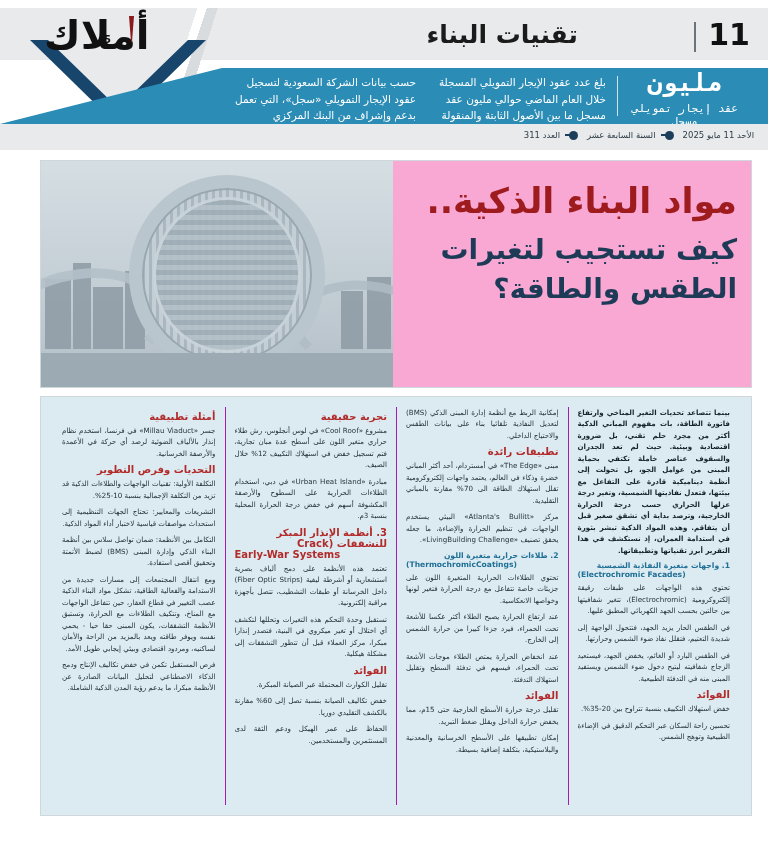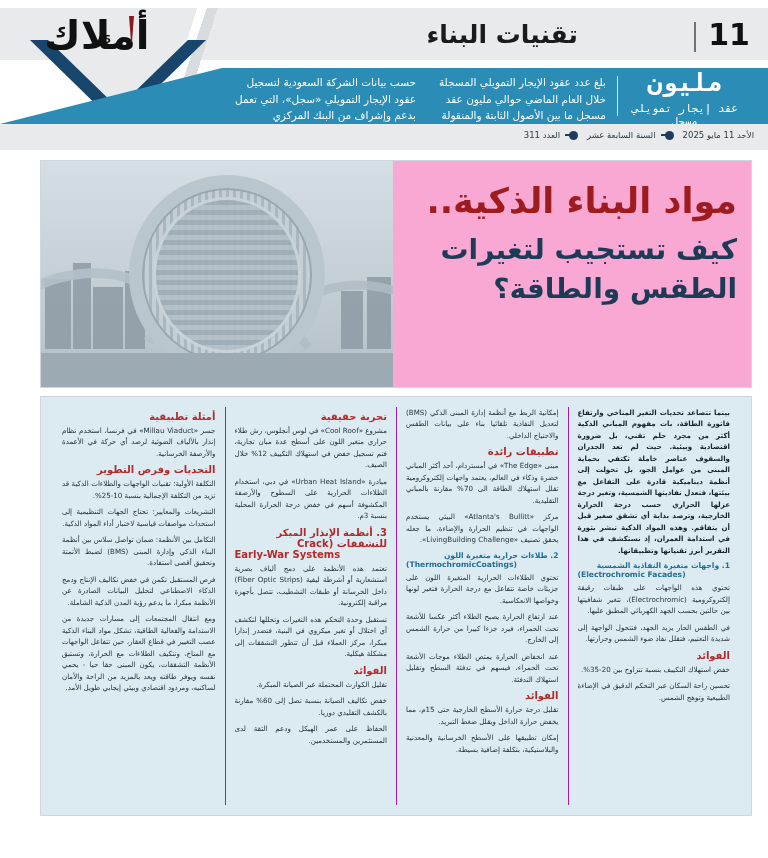--- a/index.html
+++ b/index.html
@@ -228,20 +228,21 @@
     </div>
   </div>
 
   <div class="article">
     <div class="cols" id="cols">
         <div class="col">
           <p class="lead">بينما تتصاعد تحديات التغير المناخي وارتفاع فاتورة الطاقة، بات مفهوم المباني الذكية أكثر من مجرد حلم تقني، بل ضرورة اقتصادية وبيئية. حيث لم تعد الجدران والسقوف عناصر خاملة تكتفي بحماية المبنى من عوامل الجو، بل تحولت إلى أنظمة ديناميكية قادرة على التفاعل مع بيئتها، فتعدل نفاذيتها الشمسية، وتغير درجة عزلها الحراري حسب درجة الحرارة الخارجية، وترصد بداية أي تشقق صغير قبل أن يتفاقم. وهذه المواد الذكية تبشر بثورة في استدامة العمران، إذ نستكشف في هذا التقرير أبرز تقنياتها وتطبيقاتها.</p>
           <div class="sub-blue">1. واجهات متغيرة النفاذية الشمسية<span class="en">(Electrochromic Facades)</span></div>
           <p>تحتوي هذه الواجهات على طبقات رقيقة إلكتروكرومية (Electrochromic)، تتغير شفافيتها بين حالتين بحسب الجهد الكهربائي المطبق عليها.</p>
           <p>في الطقس الحار يزيد الجهد، فتتحول الواجهة إلى شديدة التعتيم، فتقلل نفاذ ضوء الشمس وحرارتها.</p>
+          <p>في الطقس البارد أو الغائم، يخفض الجهد، فيستعيد الزجاج شفافيته ليتيح دخول ضوء الشمس ويستفيد المبنى منه في التدفئة الطبيعية.</p>
           <div class="sub-red">الفوائد</div>
           <p>خفض استهلاك التكييف بنسبة تتراوح بين 20-35%.</p>
           <p>تحسين راحة السكان عبر التحكم الدقيق في الإضاءة الطبيعية وتوهج الشمس.</p>
         </div>
         <div class="col">
           <p>إمكانية الربط مع أنظمة إدارة المبنى الذكي (BMS) لتعديل النفاذية تلقائيا بناء على بيانات الطقس والاحتياج الداخلي.</p>
           <div class="sub-red">تطبيقات رائدة</div>
           <p>مبنى «The Edge» في أمستردام، أحد أكثر المباني خضرة وذكاء في العالم، يعتمد واجهات إلكتروكرومية تقلل استهلاك الطاقة الى 70% مقارنة بالمباني التقليدية.</p>
           <p>مركز «Atlanta's Bullitt» البيئي يستخدم الواجهات في تنظيم الحرارة والإضاءة، ما جعله يحقق تصنيف «LivingBuilding Challenge».</p>
           <div class="sub-blue">2. طلاءات حرارية متغيرة اللون<span class="en">(ThermochromicCoatings)</span></div>
@@ -264,19 +265,19 @@
           <p>خفض تكاليف الصيانة بنسبة تصل إلى 60% مقارنة بالكشف التقليدي دوريا.</p>
           <p>الحفاظ على عمر الهيكل ودعم الثقة لدى المستثمرين والمستخدمين.</p>
         </div>
         <div class="col">
           <div class="sub-red">أمثلة تطبيقية</div>
           <p>جسر «Millau Viaduct» في فرنسا، استخدم نظام إنذار بالألياف الضوئية لرصد أي حركة في الأعمدة والأرصفة الخرسانية.</p>
           <div class="sub-red">التحديات وفرص التطوير</div>
           <p>التكلفة الأولية: تقنيات الواجهات والطلاءات الذكية قد تزيد من التكلفة الإجمالية بنسبة 10-25%.</p>
           <p>التشريعات والمعايير: تحتاج الجهات التنظيمية إلى استحداث مواصفات قياسية لاختبار أداء المواد الذكية.</p>
           <p>التكامل بين الأنظمة: ضمان تواصل سلاس بين أنظمة البناء الذكي وإدارة المبنى (BMS) لضبط الأتمتة وتحقيق أقصى استفادة.</p>
+          <p>ومع انتقال المجتمعات إلى مسارات جديدة من الاستدامة والفعالية الطاقية، تشكل مواد البناء الذكية عصب التغيير في قطاع العقار، حين تتفاعل الواجهات مع المناخ، وتتكيف الطلاءات مع الحرارة، وتستبق الأنظمة التشققات، يكون المبنى حقا حيا - يحمي نفسه ويوفر طاقته ويعد بالمزيد من الراحة والأمان لساكنيه، ومردود اقتصادي وبيئي إيجابي طويل الأمد.</p>
           <p>فرص المستقبل تكمن في خفض تكاليف الإنتاج ودمج الذكاء الاصطناعي لتحليل البيانات الصادرة عن الأنظمة مبكرا، ما يدعم رؤية المدن الذكية الشاملة.</p>
-          <p>ومع انتقال المجتمعات إلى مسارات جديدة من الاستدامة والفعالية الطاقية، تشكل مواد البناء الذكية عصب التغيير في قطاع العقار، حين تتفاعل الواجهات مع المناخ، وتتكيف الطلاءات مع الحرارة، وتستبق الأنظمة التشققات، يكون المبنى حقا حيا - يحمي نفسه ويوفر طاقته ويعد بالمزيد من الراحة والأمان لساكنيه، ومردود اقتصادي وبيئي إيجابي طويل الأمد.</p>
         </div>
       </div>
   </div>
 
 </div>
 
 </body></html>

